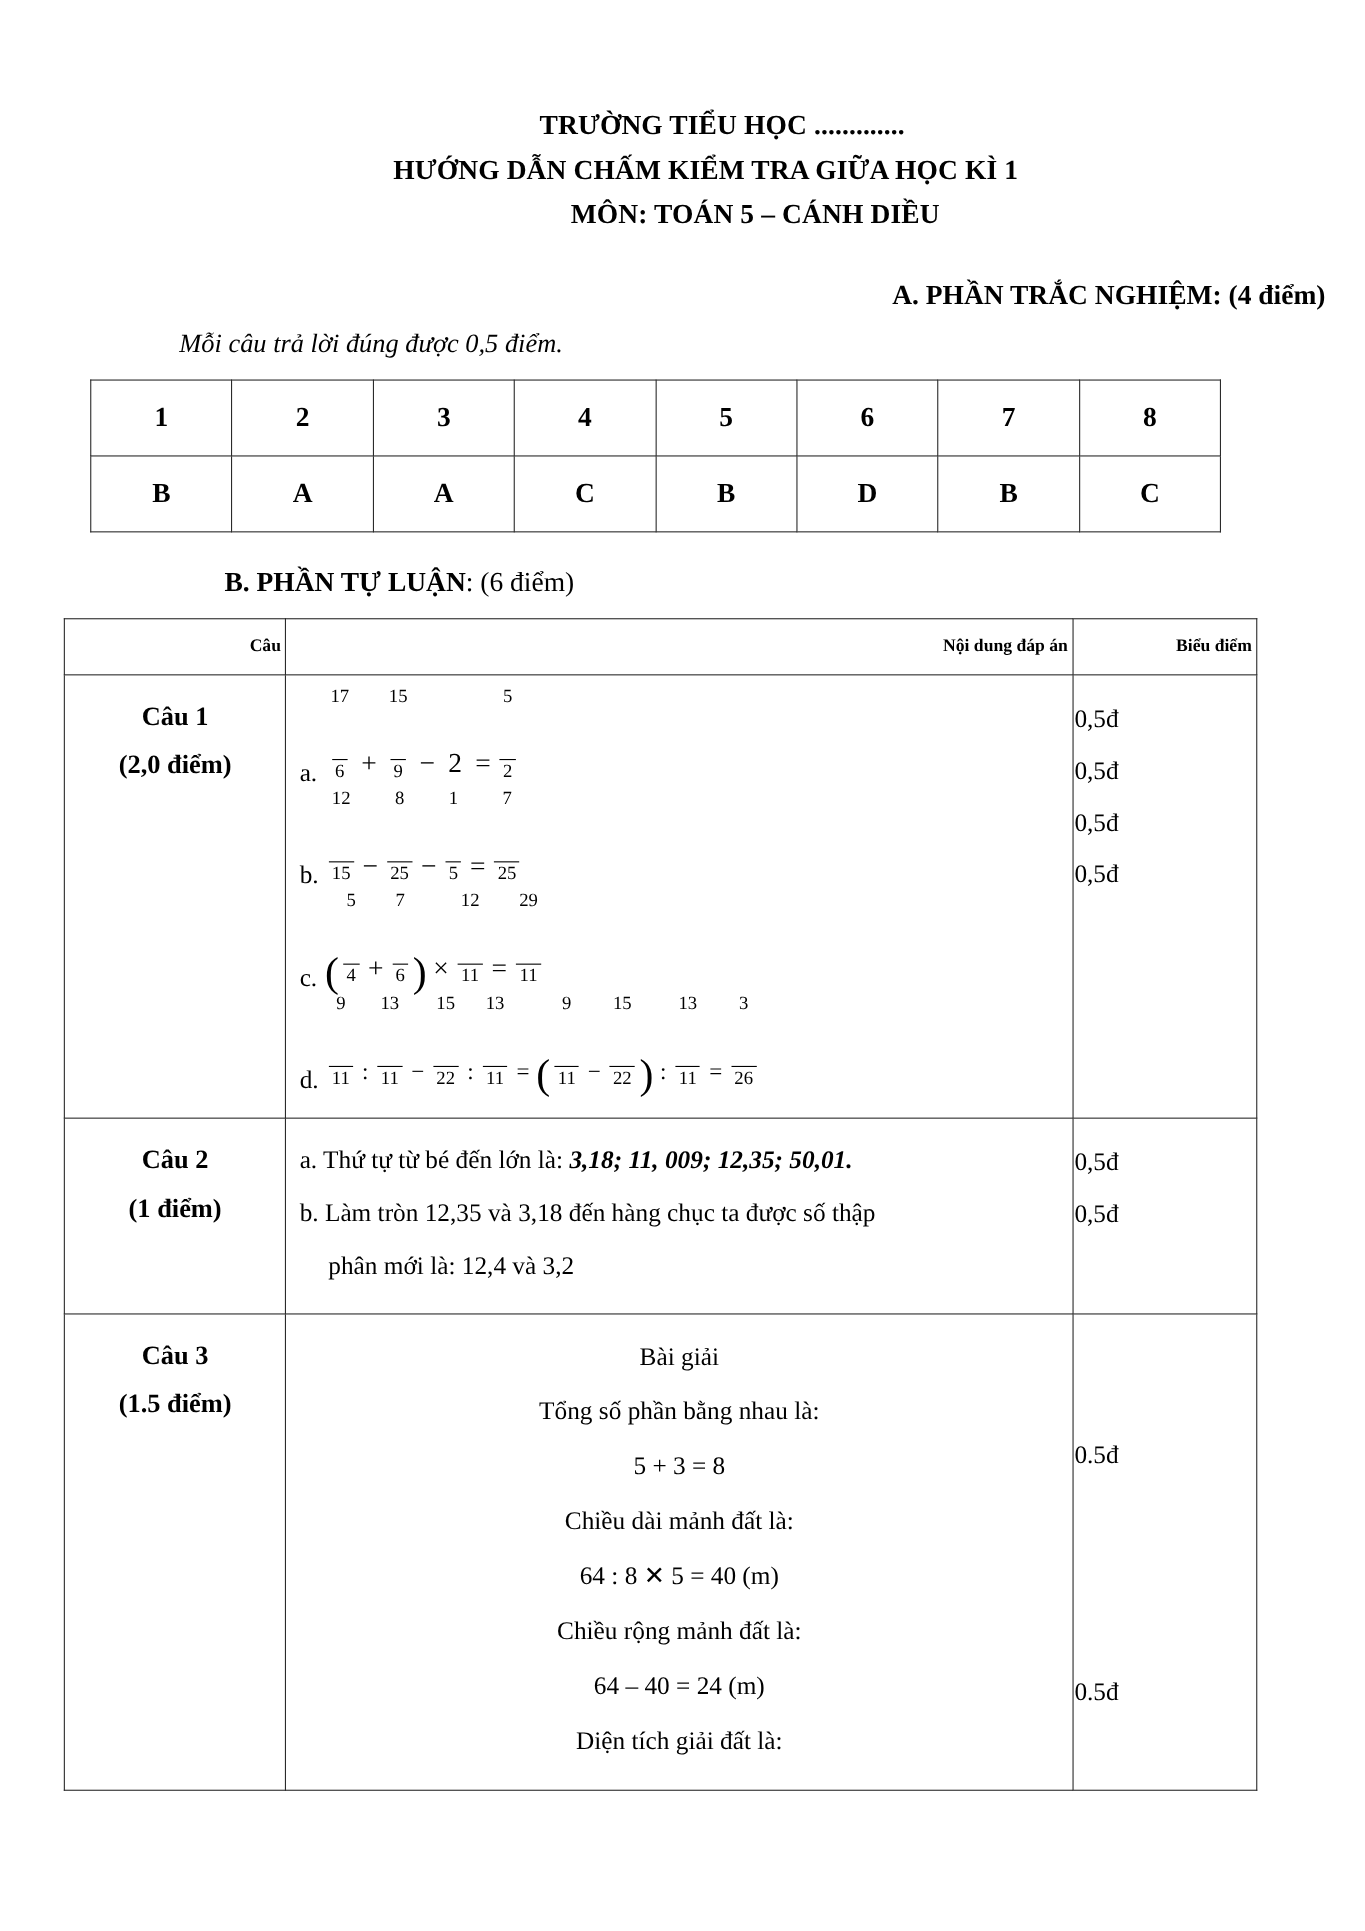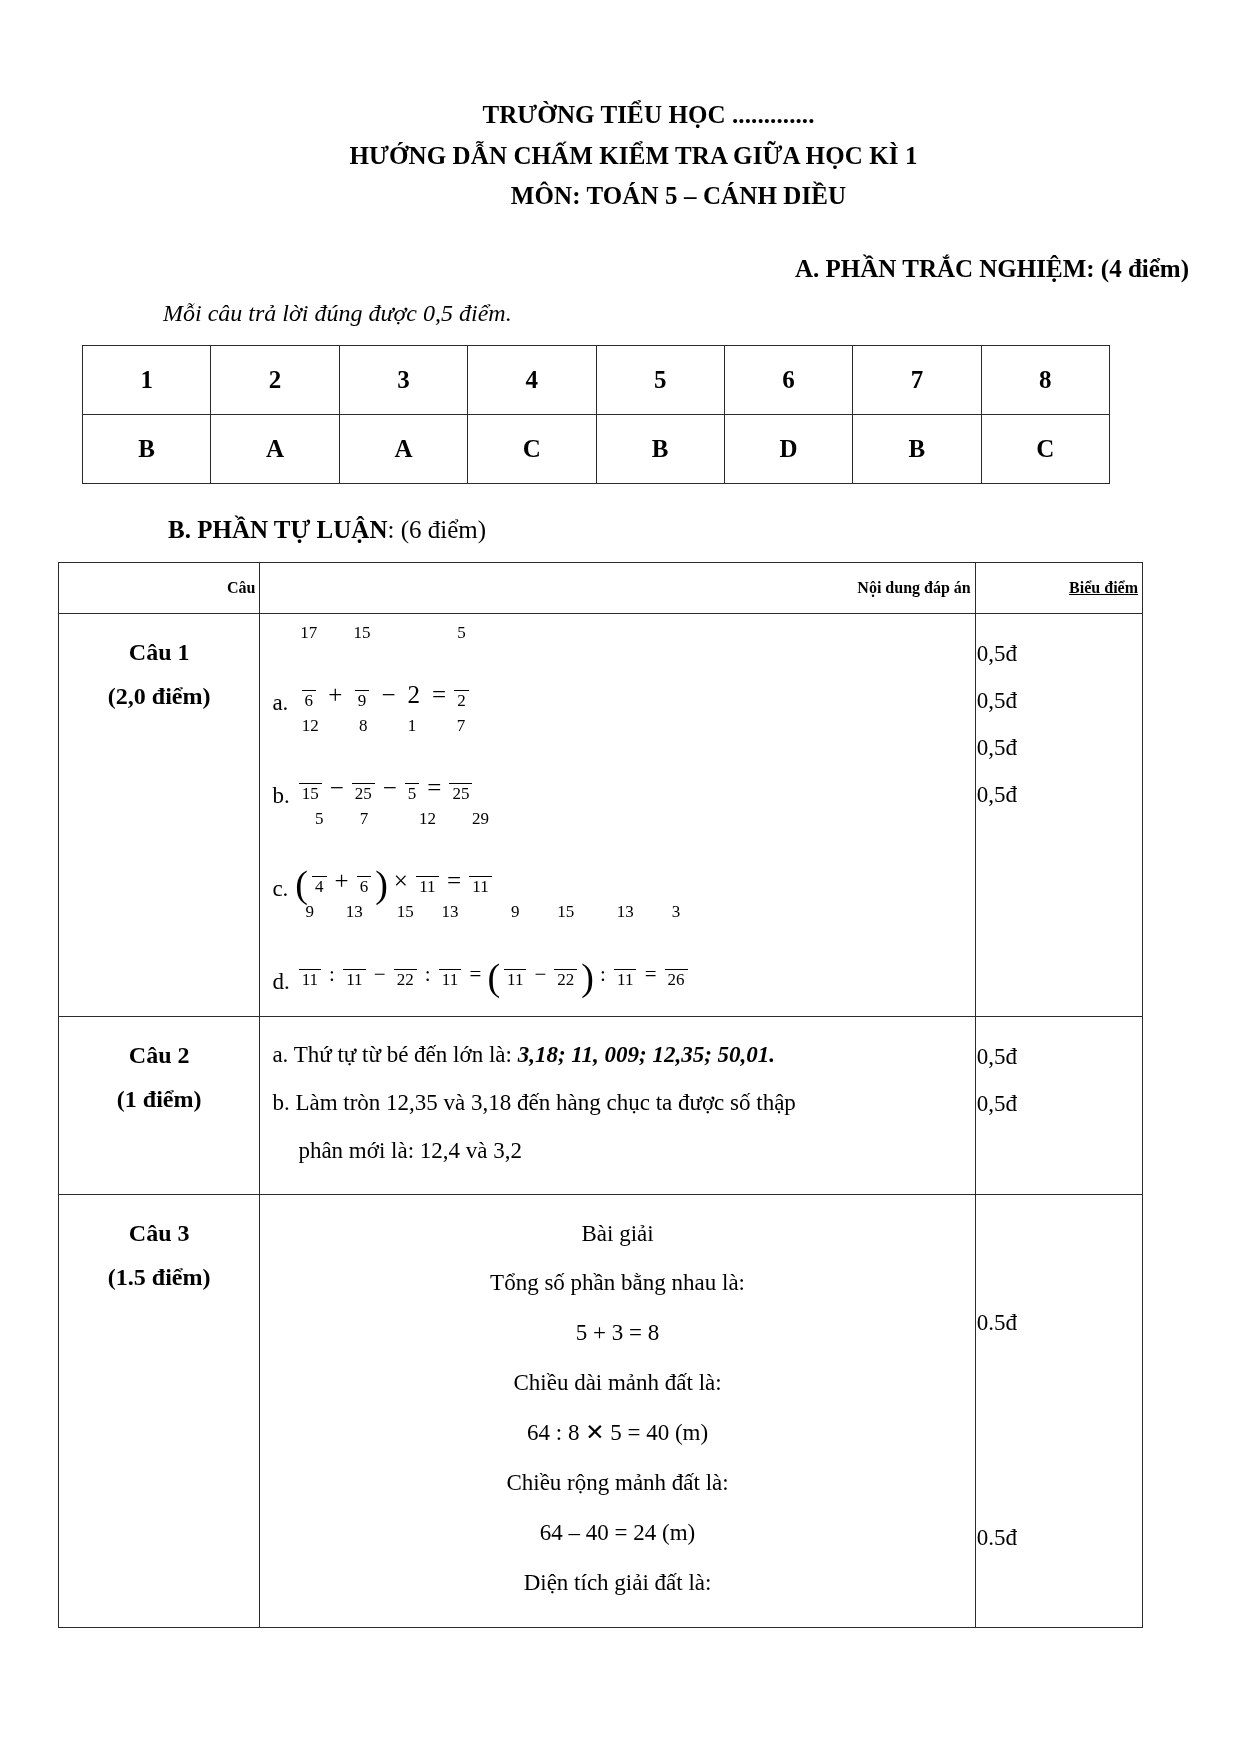--- a/index.html
+++ b/index.html
@@ -12,21 +12,21 @@
     width: 1241px;
     height: 1755px;
     font-family: "Liberation Serif", "DejaVu Serif", serif;
     color: #000000;
     position: relative;
     overflow: hidden;
   }
   .page {
     width: 1241px;
     height: 1755px;
-    padding: 95px 52px 0 78px;
+    padding: 95px 36px 0 78px;
     position: relative;
   }
 
   
   .hdr {
     text-align: center;
     font-weight: bold;
     font-size: 25px;
     line-height: 1.62;
     letter-spacing: 0.1px;
@@ -63,42 +63,42 @@
     vertical-align: middle;
     font-weight: bold;
     font-size: 25px;
   }
 
   
   .sec-b-title {
     font-size: 25px;
     margin: 32px 0 0 90px;
   }
-  .sec-b-title b { font-weight: bold; }
+  .sec-b-title b { font-weight: bold; margin-left: 36px; }
 
   
   .main {
     width: 1085px;
     margin: 18px 0 0 -20px;
     table-layout: fixed;
   }
   .main th, .main td {
     border: 1px solid #2b2b2b;
     vertical-align: top;
   }
   .main th {
     font-weight: bold;
     font-size: 16px;
     text-align: right;
     padding: 16px 4px 16px 4px;
     vertical-align: middle;
   }
   .col-cau   { width: 183px; }
   .col-noi   { width: 650px; }
-  .col-bieu  { width: 152px; text-decoration: underline; }
+  .col-bieu  { width: 152px; }
 
   .cell-cau {
     text-align: center;
     font-weight: bold;
     font-size: 24px;
     padding-top: 16px;
     line-height: 1.85;
   }
   .cell-noi {
     padding: 10px 12px 14px 12px;

